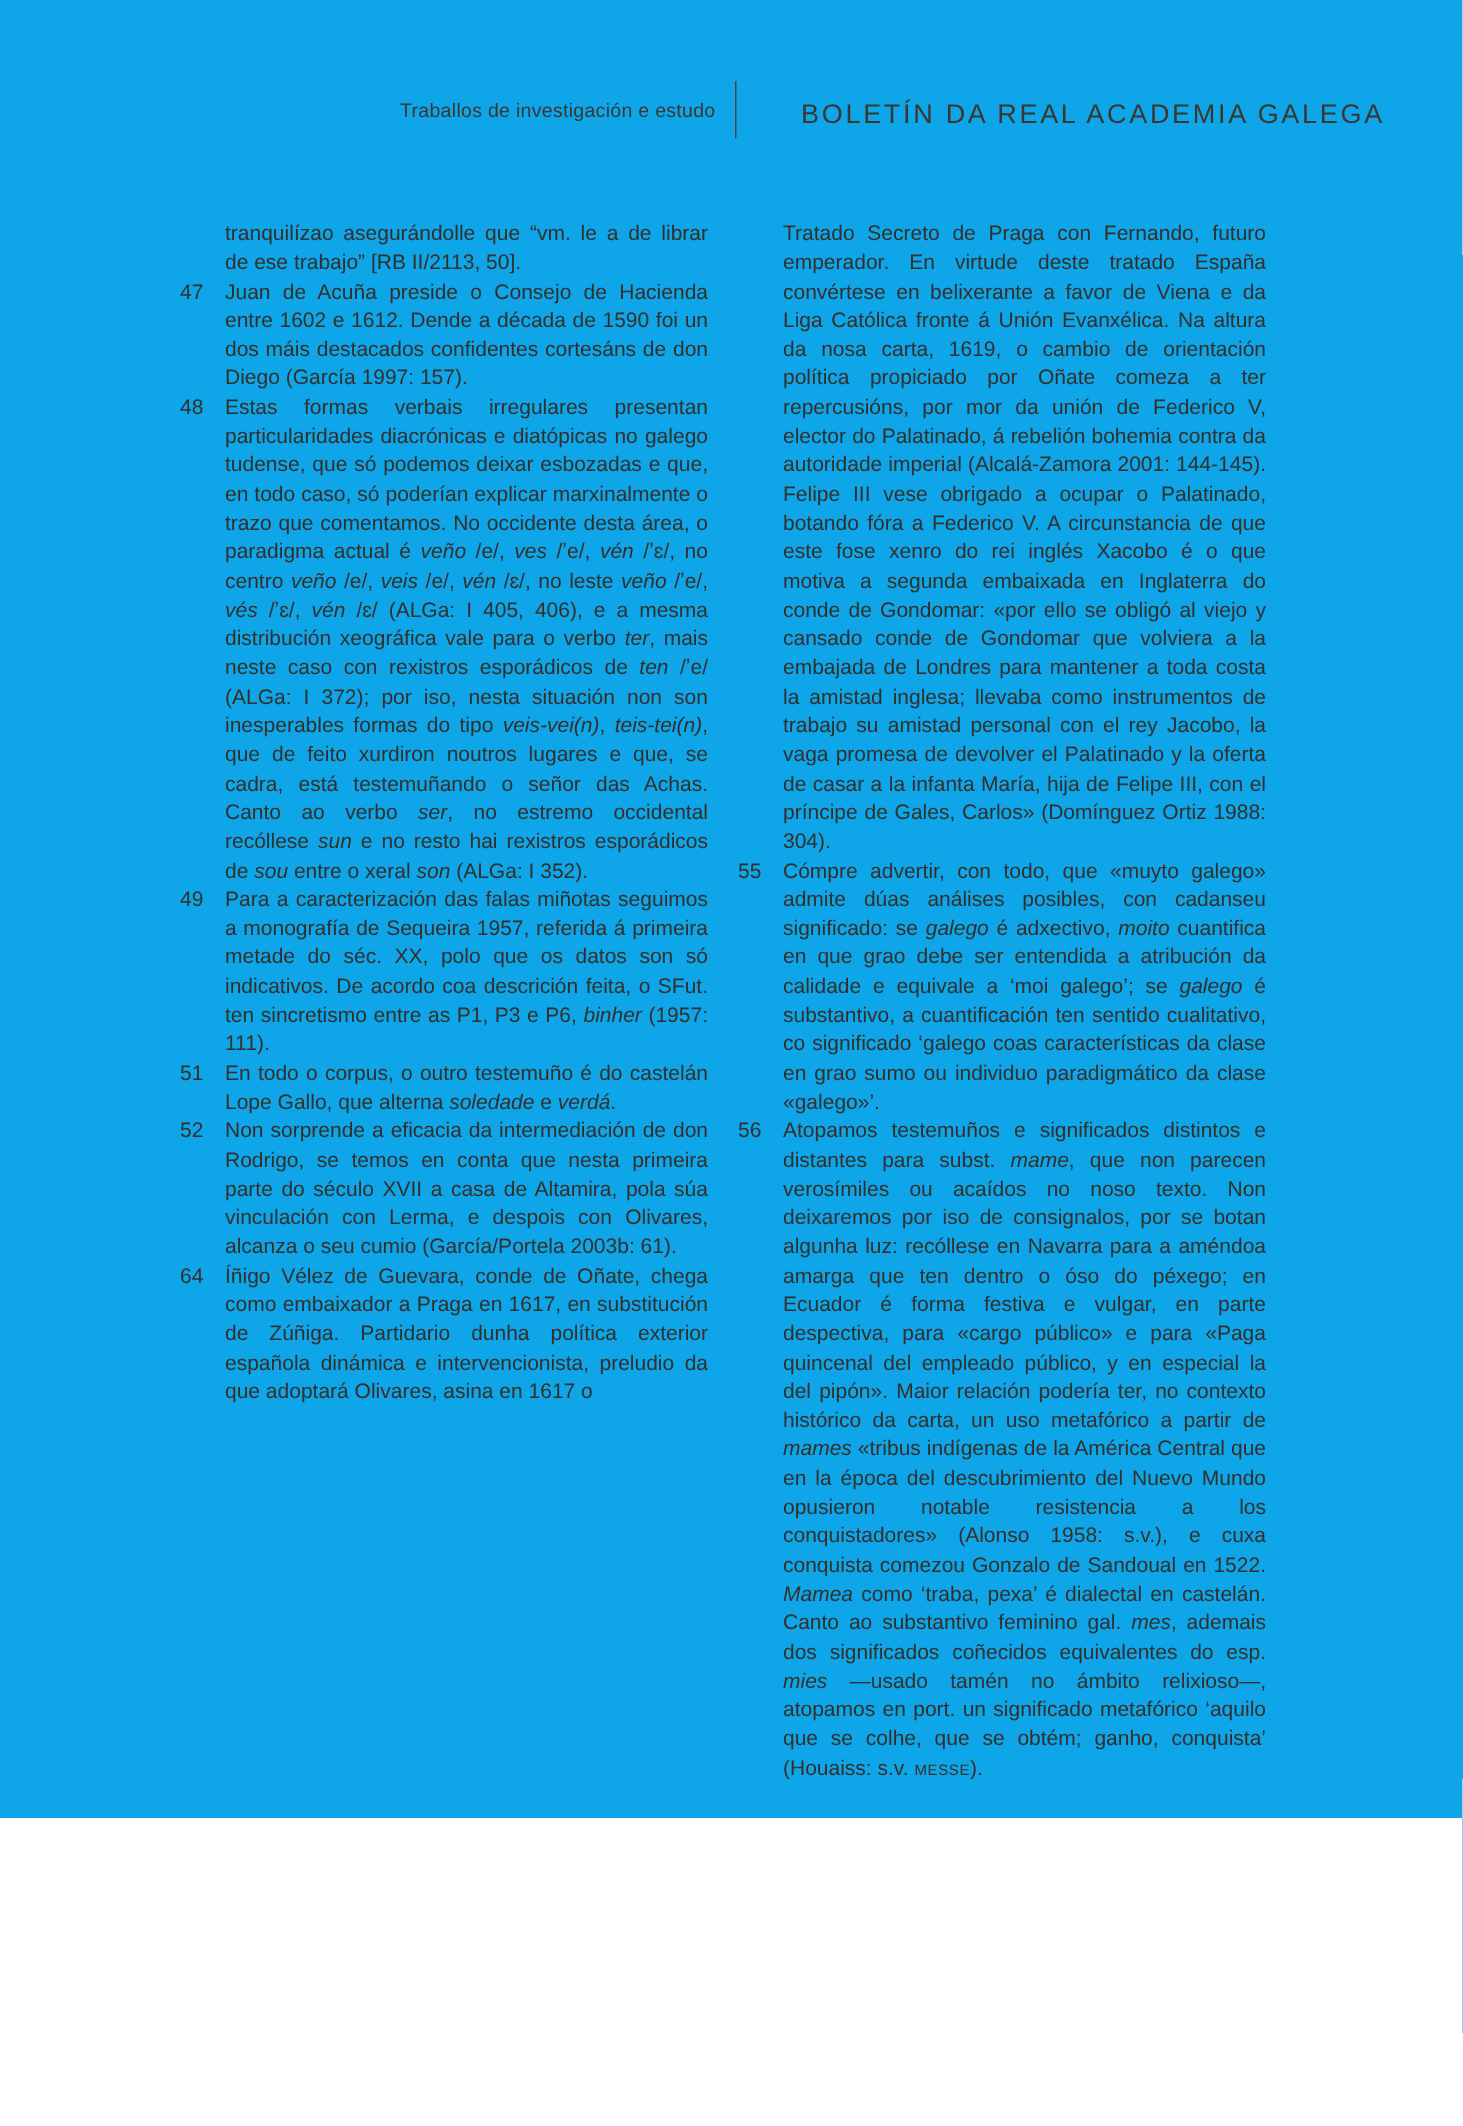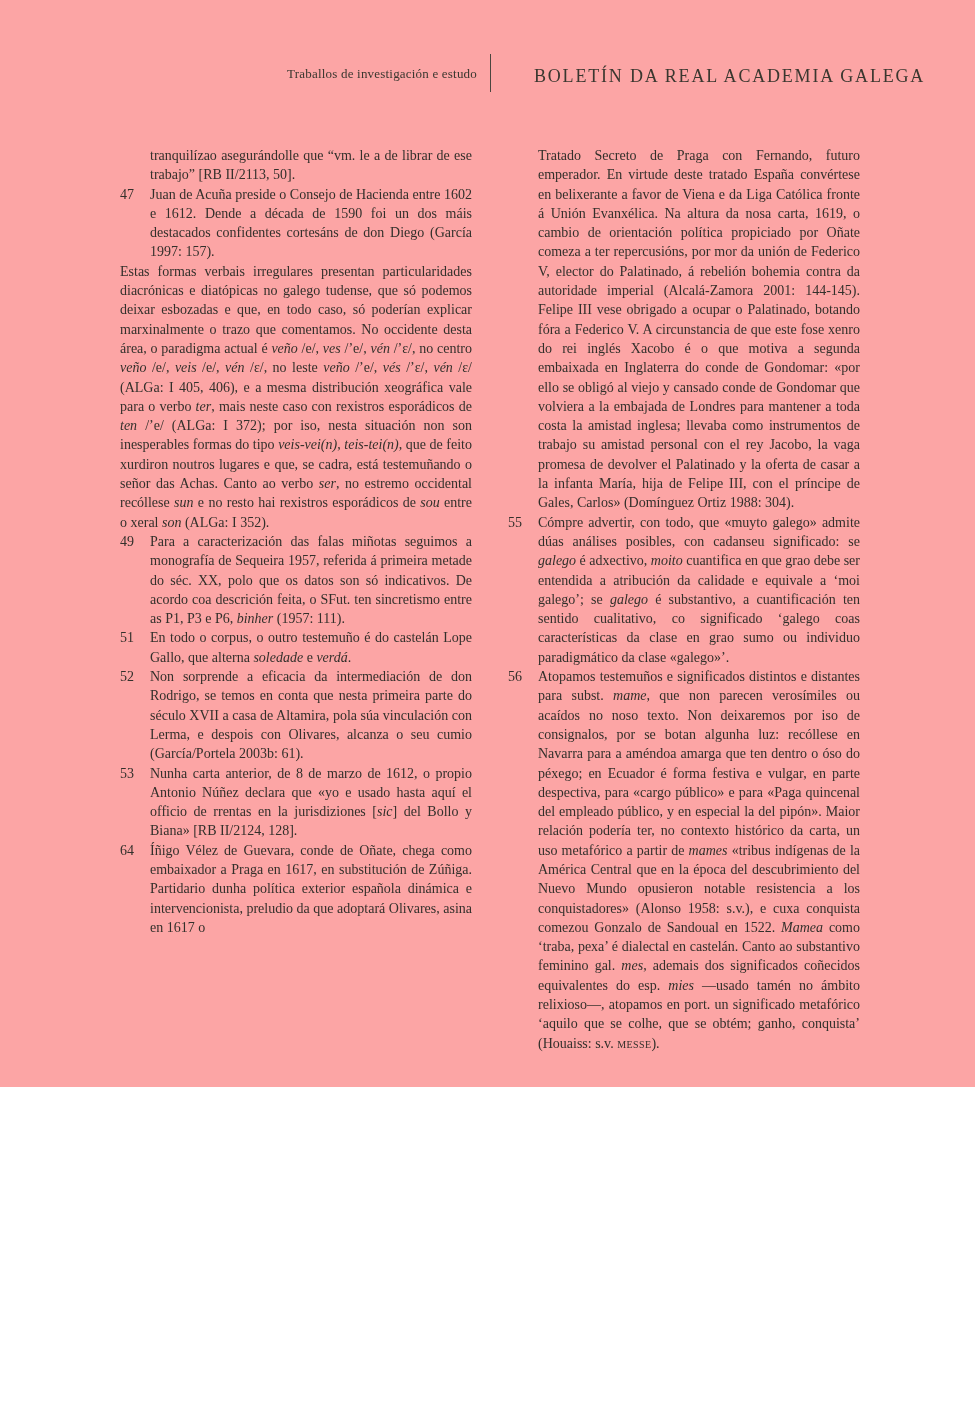--- a/index.html
+++ b/index.html
@@ -3,24 +3,24 @@
 <meta charset="utf-8">
 <style>
   html, body {
     margin: 0;
     padding: 0;
     background: #ffffff;
   }
   .page {
     position: relative;
     width: 975px;
-    height: 1087px;
-    background: #fca5a5;
+    height: 1212px;
+    background: #0ea5e9;
     overflow: hidden;
-    font-family: Liberation Serif, serif;
+    font-family: Liberation Sans, sans-serif;
     color: #33302b;
   }
   
   .header-left {
     position: absolute;
     top: 66px;
     left: 0;
     width: 477px;
     text-align: right;
     font-size: 13px;
@@ -43,21 +43,21 @@
     letter-spacing: 1.8px;
     color: #3a372f;
   }
   
   .columns {
     position: absolute;
     top: 146px;
     left: 120px;
     width: 740px;
     display: flex;
-    gap: 36px;
+    gap: 20px;
   }
   .column {
     width: 352px;
     flex: 0 0 352px;
   }
   .note {
     display: flex;
     font-size: 14px;
     line-height: 19.3px;
   }
@@ -116,43 +116,40 @@
     <span class="note-text">tranquilízao asegurándolle que “vm. le a de librar de ese trabajo” [RB II/2113, 50].</span>
   </div>
 
 
   <div class="note">
     <span class="note-num">47</span>
     <span class="note-text">Juan de Acuña preside o Consejo de Hacienda entre 1602 e 1612. Dende a década de 1590 foi un dos máis destacados confidentes cortesáns de don Diego (García 1997: 157).</span>
   </div>
 
   <div class="note">
+    <span class="note-num">48</span>
     <span class="note-text">Estas formas verbais irregulares presentan particularidades diacrónicas e diatópicas no galego tudense, que só podemos deixar esbozadas e que, en todo caso, só poderían explicar marxinalmente o trazo que comentamos. No occidente desta área, o paradigma actual é <i>veño</i> /e/, <i>ves</i> /ʼe/, <i>vén</i> /ʼɛ/, no centro <i>veño</i> /e/, <i>veis</i> /e/, <i>vén</i> /ɛ/, no leste <i>veño</i> /ʼe/, <i>vés</i> /ʼɛ/, <i>vén</i> /ɛ/ (ALGa: I 405, 406), e a mesma distribución xeográfica vale para o verbo <i>ter</i>, mais neste caso con rexistros esporádicos de <i>ten</i> /ʼe/ (ALGa: I 372); por iso, nesta situación non son inesperables formas do tipo <i>veis-vei(n)</i>, <i>teis-tei(n)</i>, que de feito xurdiron noutros lugares e que, se cadra, está testemuñando o señor das Achas. Canto ao verbo <i>ser</i>, no estremo occidental recóllese <i>sun</i> e no resto hai rexistros esporádicos de <i>sou</i> entre o xeral <i>son</i> (ALGa: I 352).</span>
   </div>
 
   <div class="note">
     <span class="note-num">49</span>
     <span class="note-text">Para a caracterización das falas miñotas seguimos a monografía de Sequeira 1957, referida á primeira metade do séc. XX, polo que os datos son só indicativos. De acordo coa descrición feita, o SFut. ten sincretismo entre as P1, P3 e P6, <i>binher</i> (1957: 111).</span>
   </div>
 
 
   <div class="note">
     <span class="note-num">51</span>
     <span class="note-text">En todo o corpus, o outro testemuño é do castelán Lope Gallo, que alterna <i>soledade</i> e <i>verdá</i>.</span>
   </div>
 
   <div class="note">
     <span class="note-num">52</span>
     <span class="note-text">Non sorprende a eficacia da intermediación de don Rodrigo, se temos en conta que nesta primeira parte do século XVII a casa de Altamira, pola súa vinculación con Lerma, e despois con Olivares, alcanza o seu cumio (García/Portela 2003b: 61).</span>
   </div>
 
-  <div class="note">
-    <span class="note-num">53</span>
-    <span class="note-text">Nunha carta anterior, de 8 de marzo de 1612, o propio Antonio Núñez declara que «yo e usado hasta aquí el officio de rrentas en la jurisdiziones [<i>sic</i>] del Bollo y Biana» [RB II/2124, 128].</span>
-  </div>
 
   <div class="note">
     <span class="note-num">64</span>
     <span class="note-text">Íñigo Vélez de Guevara, conde de Oñate, chega como embaixador a Praga en 1617, en substitución de Zúñiga. Partidario dunha política exterior española dinámica e intervencionista, preludio da que adoptará Olivares, asina en 1617 o</span>
   </div>
 </div>
     <div class="column">
   <div class="note">
     <span class="note-num"></span>
     <span class="note-text">Tratado Secreto de Praga con Fernando, futuro emperador. En virtude deste tratado España convértese en belixerante a favor de Viena e da Liga Católica fronte á Unión Evanxélica. Na altura da nosa carta, 1619, o cambio de orientación política propiciado por Oñate comeza a ter repercusións, por mor da unión de Federico V, elector do Palatinado, á rebelión bohemia contra da autoridade imperial (Alcalá-Zamora 2001: 144-145). Felipe III vese obrigado a ocupar o Palatinado, botando fóra a Federico V. A circunstancia de que este fose xenro do rei inglés Xacobo é o que motiva a segunda embaixada en Inglaterra do conde de Gondomar: «por ello se obligó al viejo y cansado conde de Gondomar que volviera a la embajada de Londres para mantener a toda costa la amistad inglesa; llevaba como instrumentos de trabajo su amistad personal con el rey Jacobo, la vaga promesa de devolver el Palatinado y la oferta de casar a la infanta María, hija de Felipe III, con el príncipe de Gales, Carlos» (Domínguez Ortiz 1988: 304).</span>

